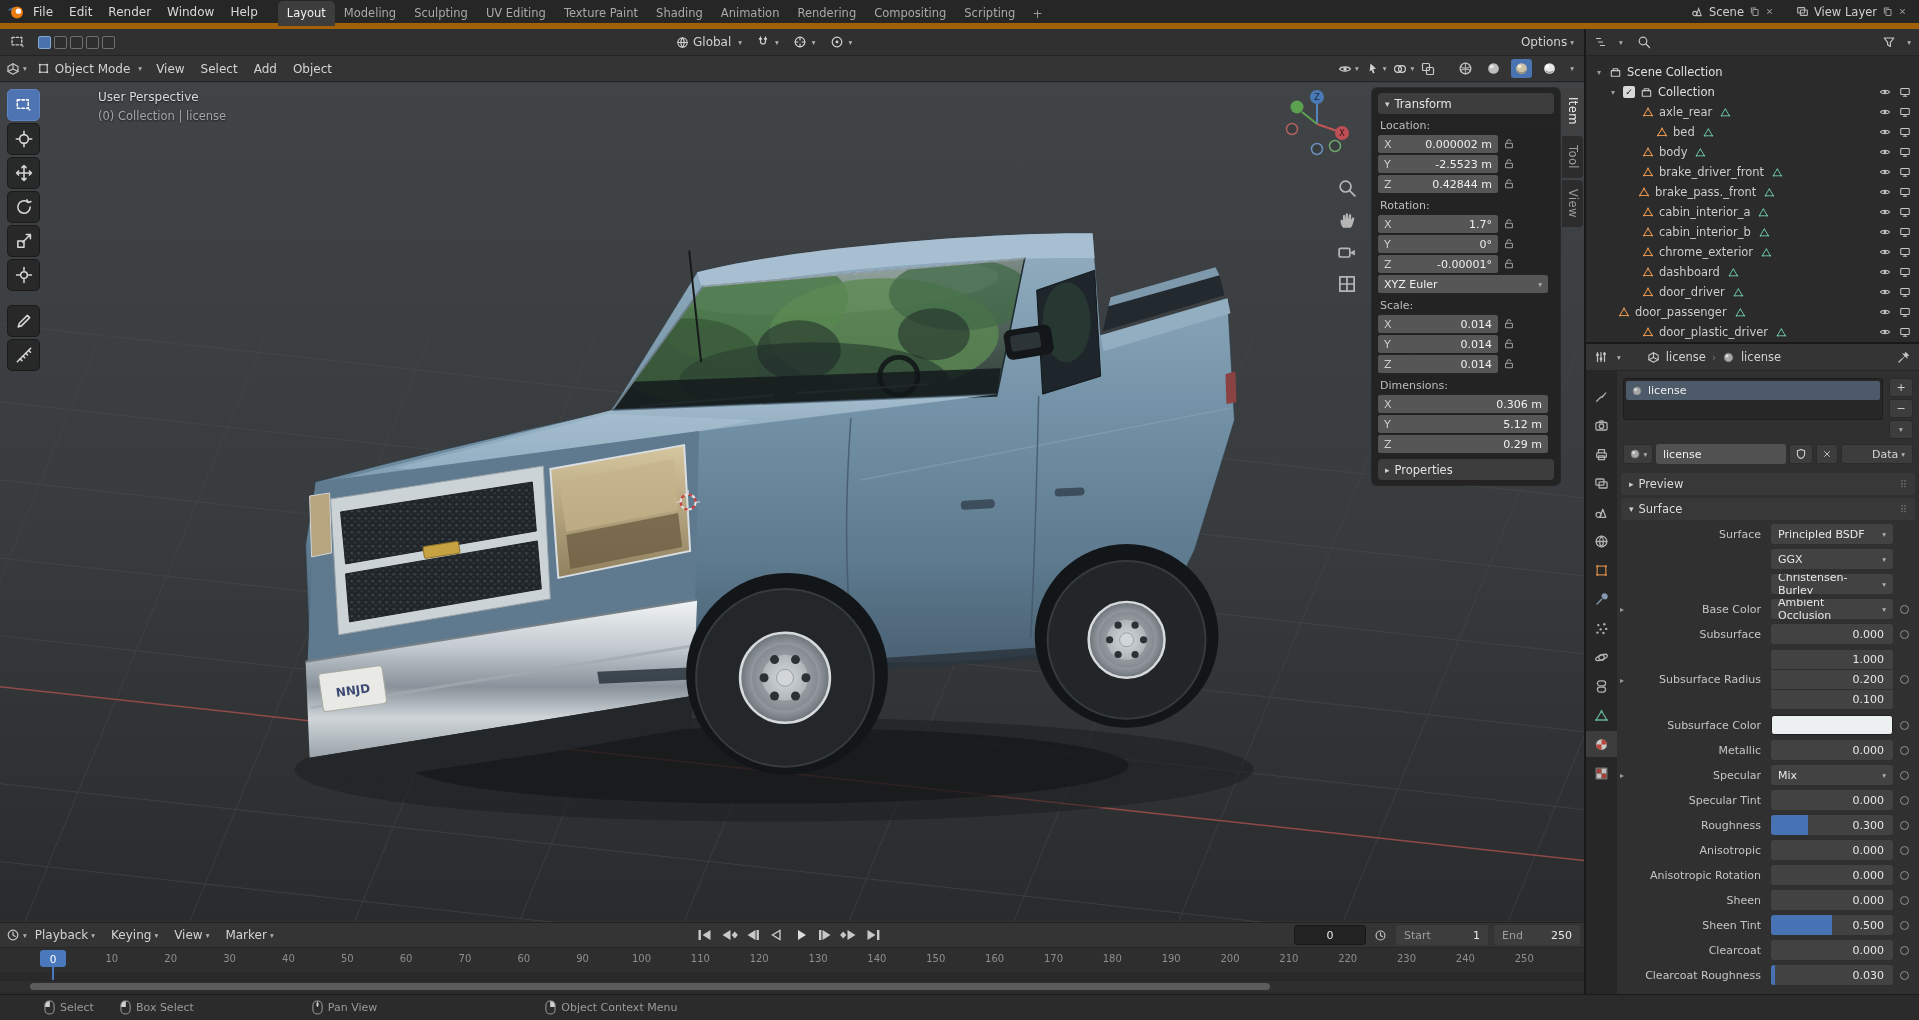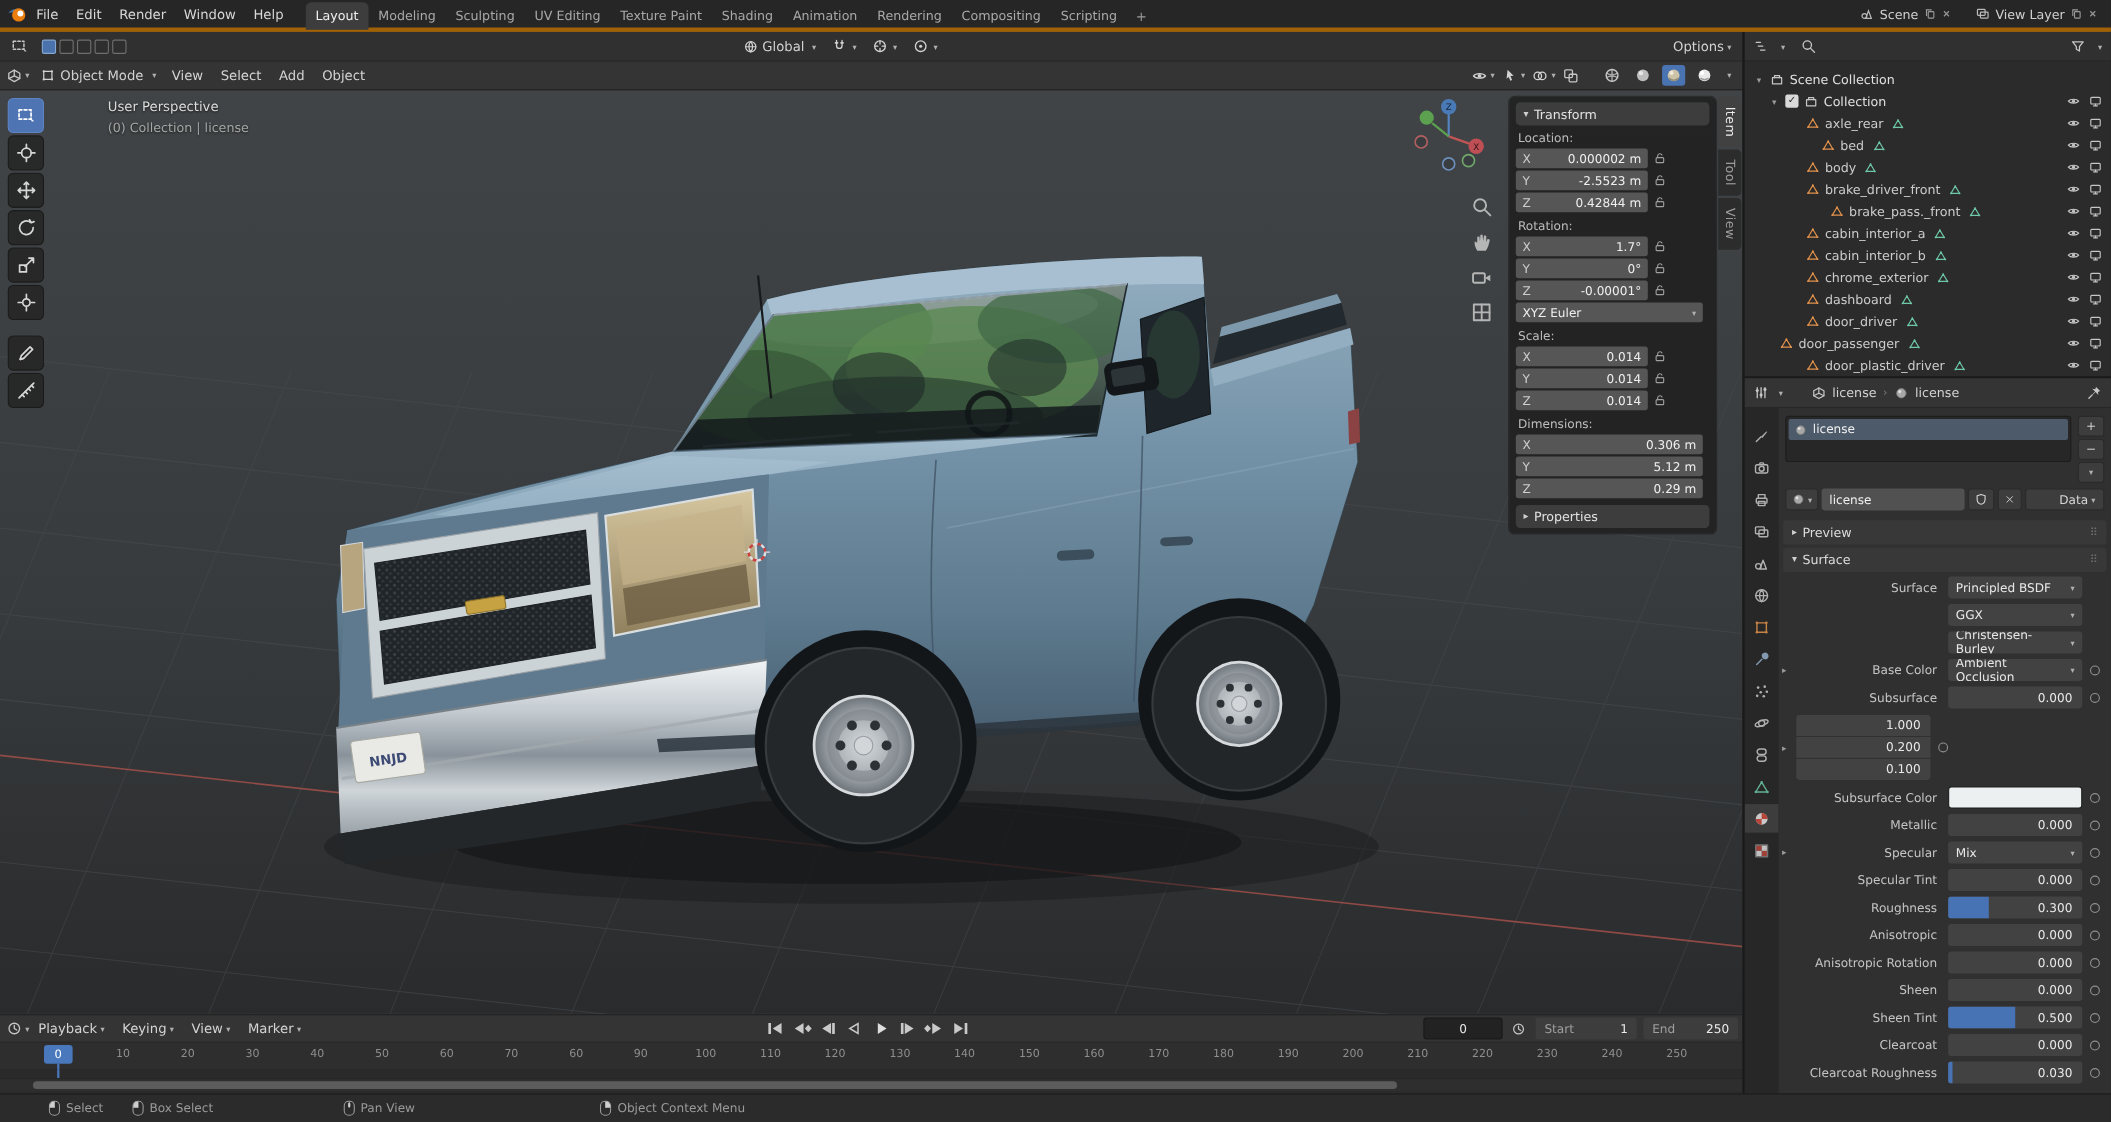--- a/index.html
+++ b/index.html
@@ -7,21 +7,21 @@
 .app{position:relative;width:1919px;height:1020px;overflow:hidden;background:#2b2b2b;
   font-family:"DejaVu Sans","Liberation Sans",sans-serif;font-size:12px;color:#d2d2d2;user-select:none}
 .abs{position:absolute}
 .flex{display:flex;align-items:center}
 .ic{display:inline-flex;align-items:center;justify-content:center;line-height:0;color:#c6c6c6}
 .ic svg{display:block}
 .dn{font-size:7.5px;color:#b0b0b0;margin-left:3px}
 .tri{font-size:9px;color:#cfcfcf;margin-right:5px}
 
 
-#topbar{position:absolute;left:0;top:0;width:1919px;height:29px;background:#262626;border-bottom:4px solid #a16207;display:flex;align-items:center;z-index:6;padding-left:6px}
+#topbar{position:absolute;left:0;top:0;width:1919px;height:29px;background:#262626;border-bottom:6px solid #a16207;display:flex;align-items:center;z-index:6;padding-left:6px}
 .tb-menu{padding:0 8px;height:29px;display:flex;align-items:center;color:#d8d8d8}
 #tb-workspaces{display:flex;height:29px;margin-left:12px;align-items:flex-end}
 .ws-tab{padding:5px 9px 6px;color:#a9a9a9;font-size:11.5px;border-radius:5px 5px 0 0;white-space:nowrap}
 .ws-tab.active{background:#3d3d3d;color:#f0f0f0}
 .ws-add{padding:5px 8px;color:#9a9a9a}
 .tb-right{margin-left:auto;display:flex;align-items:center;gap:22px;padding-right:12px}
 .tb-group{display:flex;align-items:center;gap:5px;color:#d0d0d0;font-size:11.5px}
 
 
 #toolheader{position:absolute;left:0;top:29px;width:1584px;height:27px;background:#303030;border-bottom:1px solid #242424;display:flex;align-items:center;padding:0 10px}
@@ -949,21 +949,21 @@
             </svg>
           </span>
           <span class="ic" style="">
             <svg width="12" height="12" viewBox="0 0 14 14" fill="none" stroke="currentColor" stroke-width="1.2" stroke-linecap="round" stroke-linejoin="round">
               <rect x="2" y="3" width="10" height="7" rx="1"></rect>
               <path d="M5,12 H9 M7,10 V12"></path>
             </svg>
           </span>
         </span>
       </div>
-      <div class="ol-row" style="padding-left:78px">
+      <div class="ol-row" style="padding-left:52px">
       <span class="ic" style="color:#e3934b">
           <svg width="12" height="12" viewBox="0 0 14 14" fill="none" stroke="currentColor" stroke-width="1.2" stroke-linecap="round" stroke-linejoin="round">
             <path d="M7,2.8 L12,11.2 H2 Z"></path>
             <circle cx="7" cy="2.8" r="1" fill="currentColor" stroke="none"></circle>
             <circle cx="12" cy="11.2" r="1" fill="currentColor" stroke="none"></circle>
             <circle cx="2" cy="11.2" r="1" fill="currentColor" stroke="none"></circle>
           </svg>
         </span>
       <span class="ol-name">brake_pass._front</span>
       <span class="ic" style="color:#6ec9a8;margin-left:3px">
@@ -1460,20 +1460,21 @@
       <div class="p-ctl">
               <div class="p-fld slider">
                 <div class="p-fill" style="width:0%"></div>
                 <span>0.000</span>
               </div>
             </div>
       <span class="p-key"></span>
           </div>
           <div class="prow vec">
       <span class="p-exp">▸</span>
+      <div class="p-lab">Subsurface Radius</div>
       <div class="p-ctl">
               <div class="p-fld vecfld first">
                 <span>1.000</span>
               </div>
               <div class="p-fld vecfld">
                 <span>0.200</span>
               </div>
               <div class="p-fld vecfld last">
                 <span>0.100</span>
               </div>

